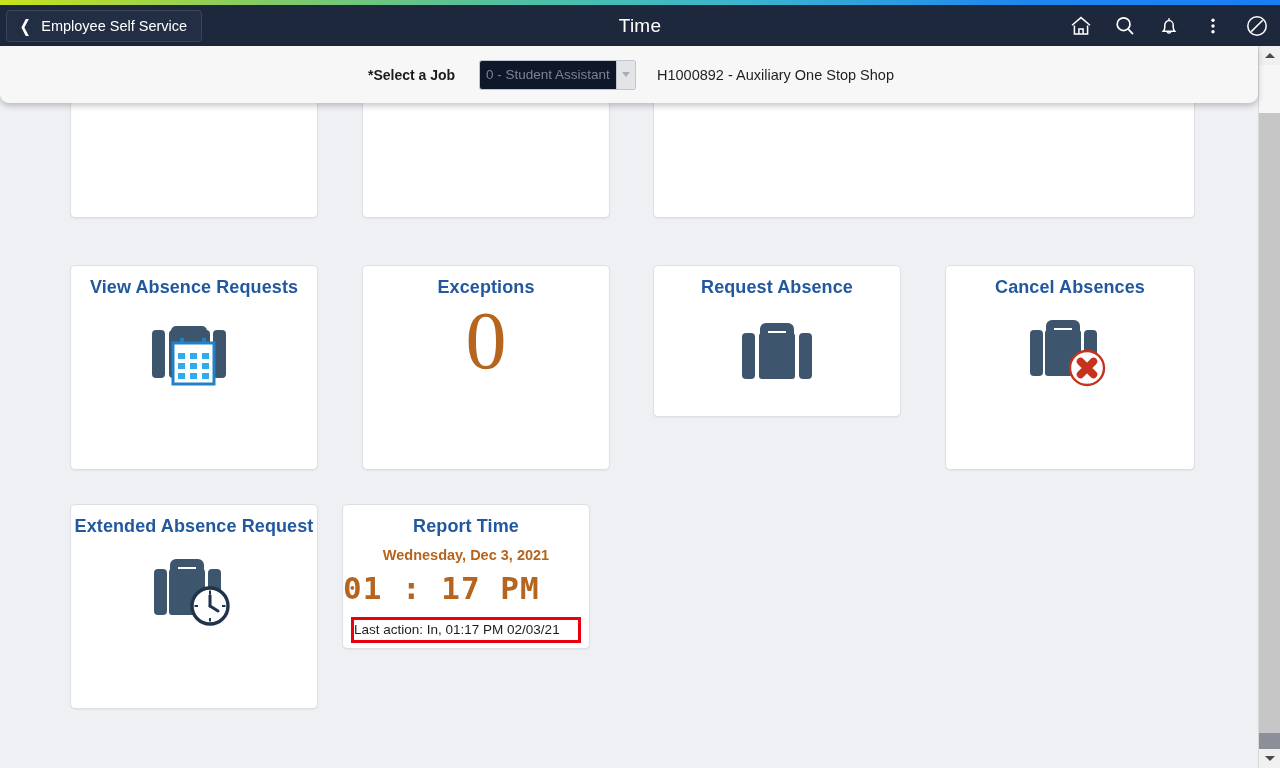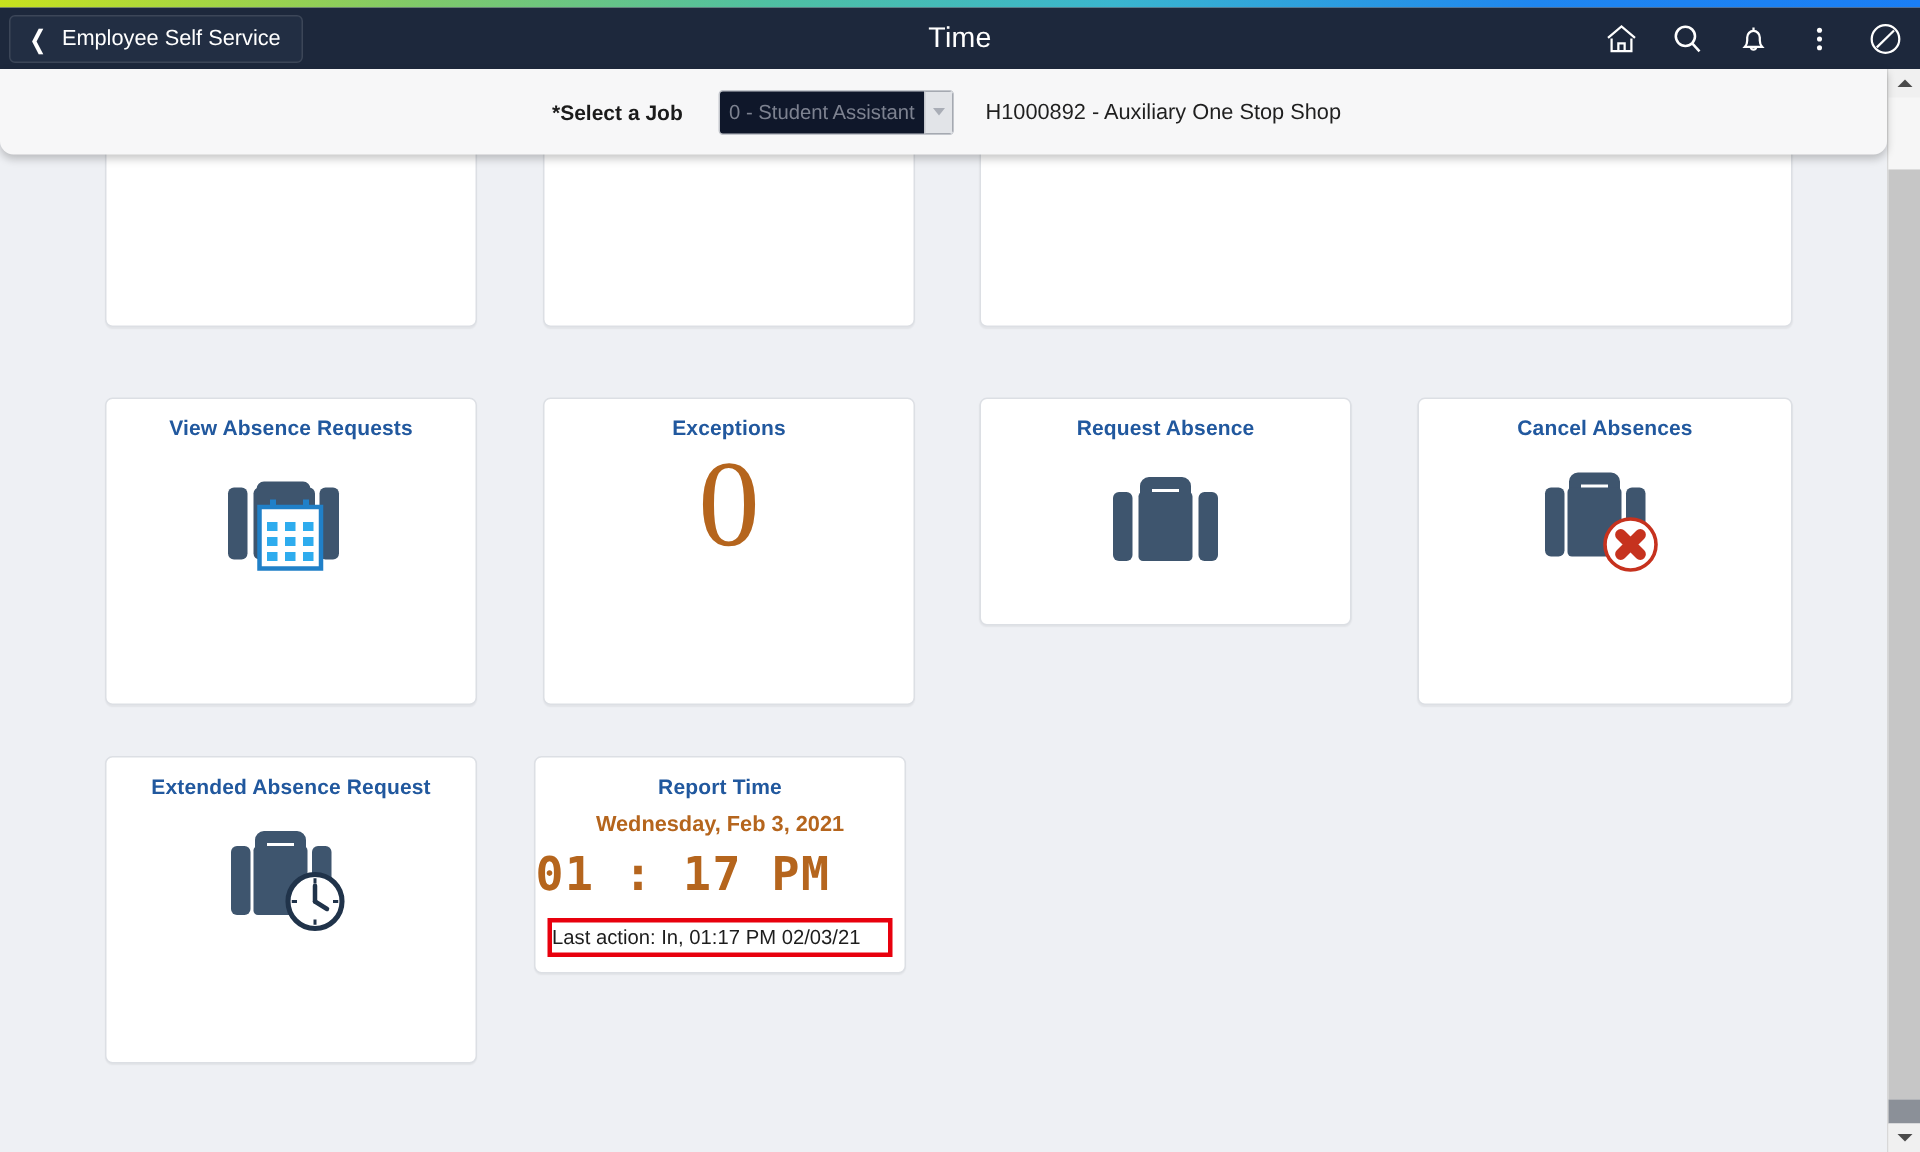--- a/index.html
+++ b/index.html
@@ -101,21 +101,21 @@
   .tile {
     position: absolute;
     background: #ffffff;
     border: 1px solid #dcdfe4;
     border-radius: 5px;
     box-shadow: 0 1px 1px rgba(0,0,0,.05);
     cursor: pointer;
     overflow: hidden;
   }
   .tile-title {
-    text-align: center; color: #21589e; font-size: 14px; font-weight: bold;
+    text-align: center; color: #21589e; font-size: 18px; font-weight: bold;
     padding-top: 11px; letter-spacing: .1px;
   }
   .tile-body {
     display: flex; align-items: flex-start; justify-content: center;
     padding-top: 10px;
   }
 
   
   .clip-tile { border-top: none; border-top-left-radius: 0; border-top-right-radius: 0; }
 
@@ -382,23 +382,23 @@
           <line x1="62" y1="41.5" x2="62" y2="45" stroke="#20334a" stroke-width="2"></line>
           <line x1="62" y1="69" x2="62" y2="72.5" stroke="#20334a" stroke-width="2"></line>
           <line x1="46.5" y1="57" x2="50" y2="57" stroke="#20334a" stroke-width="2"></line>
           <line x1="74" y1="57" x2="77.5" y2="57" stroke="#20334a" stroke-width="2"></line>
           <line x1="62" y1="57" x2="62" y2="46.5" stroke="#20334a" stroke-width="3" stroke-linecap="round"></line>
           <line x1="62" y1="57" x2="70" y2="62" stroke="#20334a" stroke-width="3" stroke-linecap="round"></line>
         </svg>
       </div>
     </div>
 
-    <div class="tile" style="left:356px; top:0; width:248px; height:145px;">
+    <div class="tile" style="left:342px; top:0; width:248px; height:145px;">
       <div class="tile-title">Report Time</div>
-      <div class="rt-date">Wednesday, Feb 3, 2021</div>
+      <div class="rt-date">Wednesday, Dec 3, 2021</div>
       <div class="rt-clock">01 : 17 PM</div>
       <div class="rt-lastaction">Last action: In, 01:17 PM 02/03/21</div>
     </div>
 
   </div>
 
 </div>
 
 <div id="scrollbar">
   <div id="sb-up">

